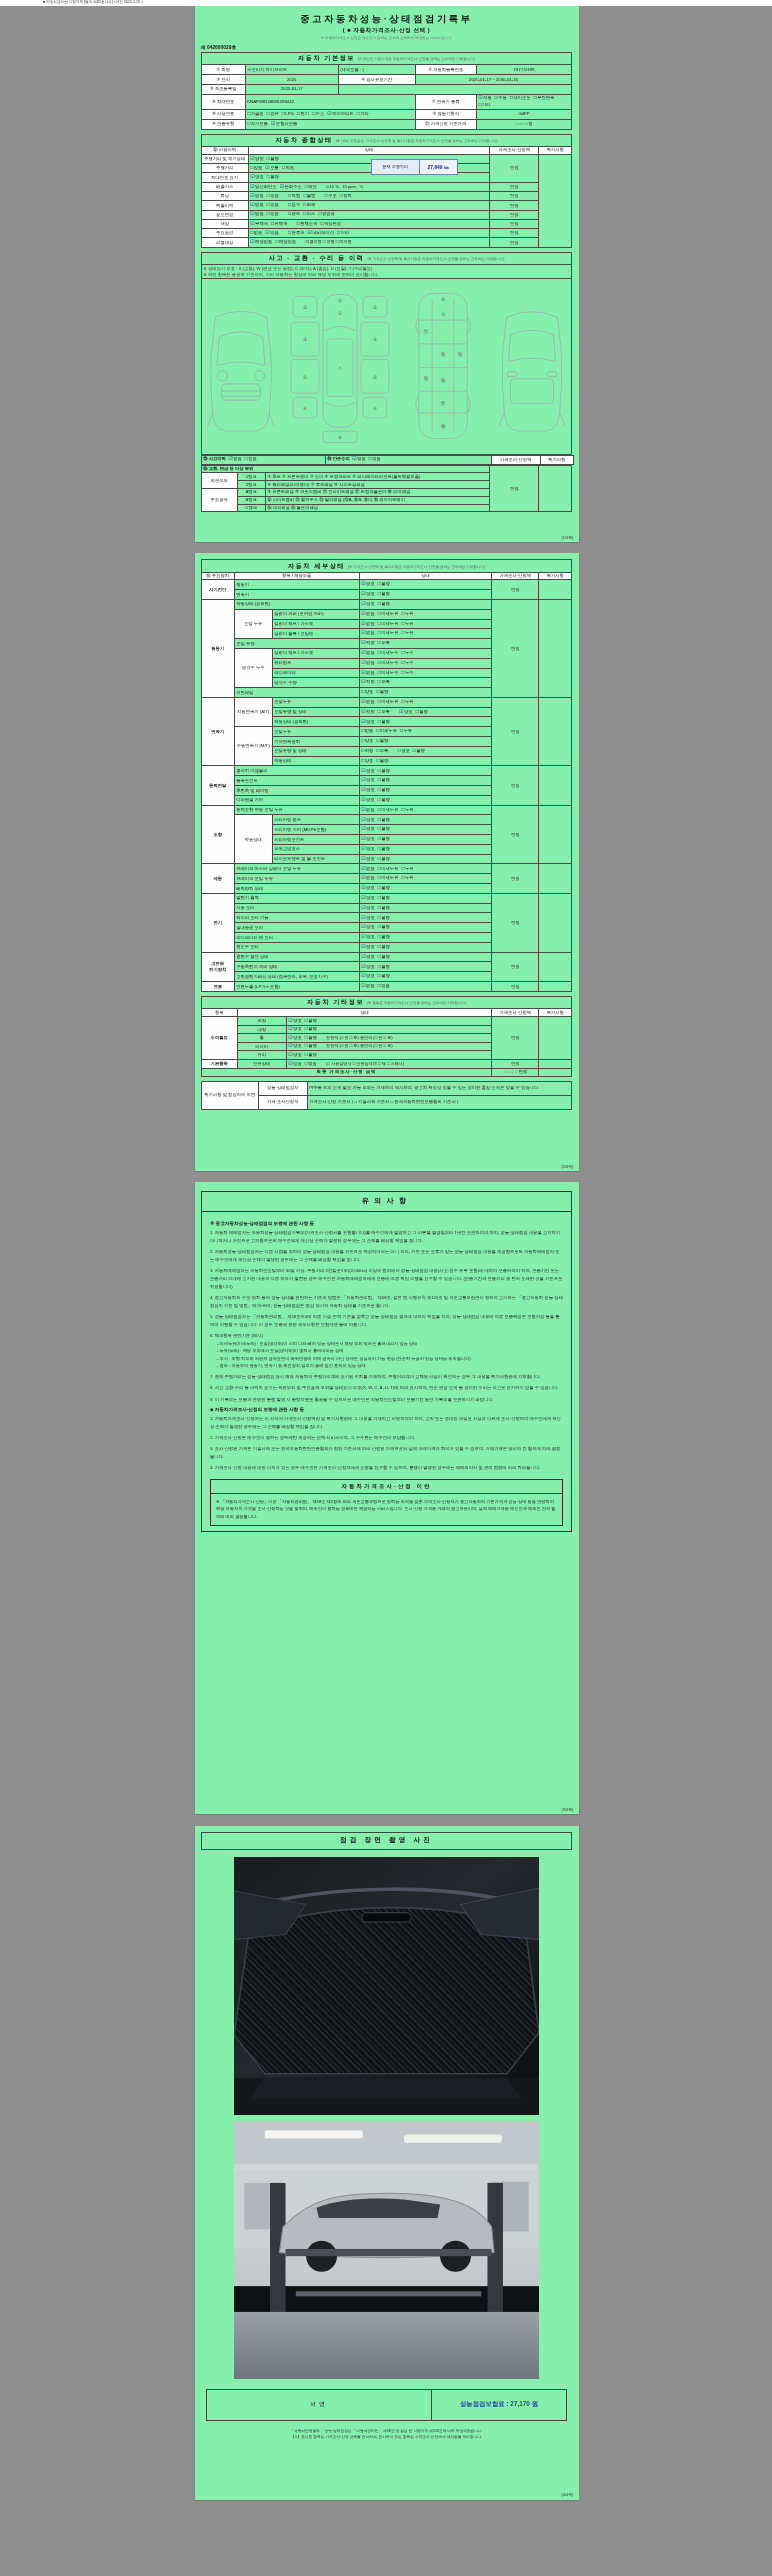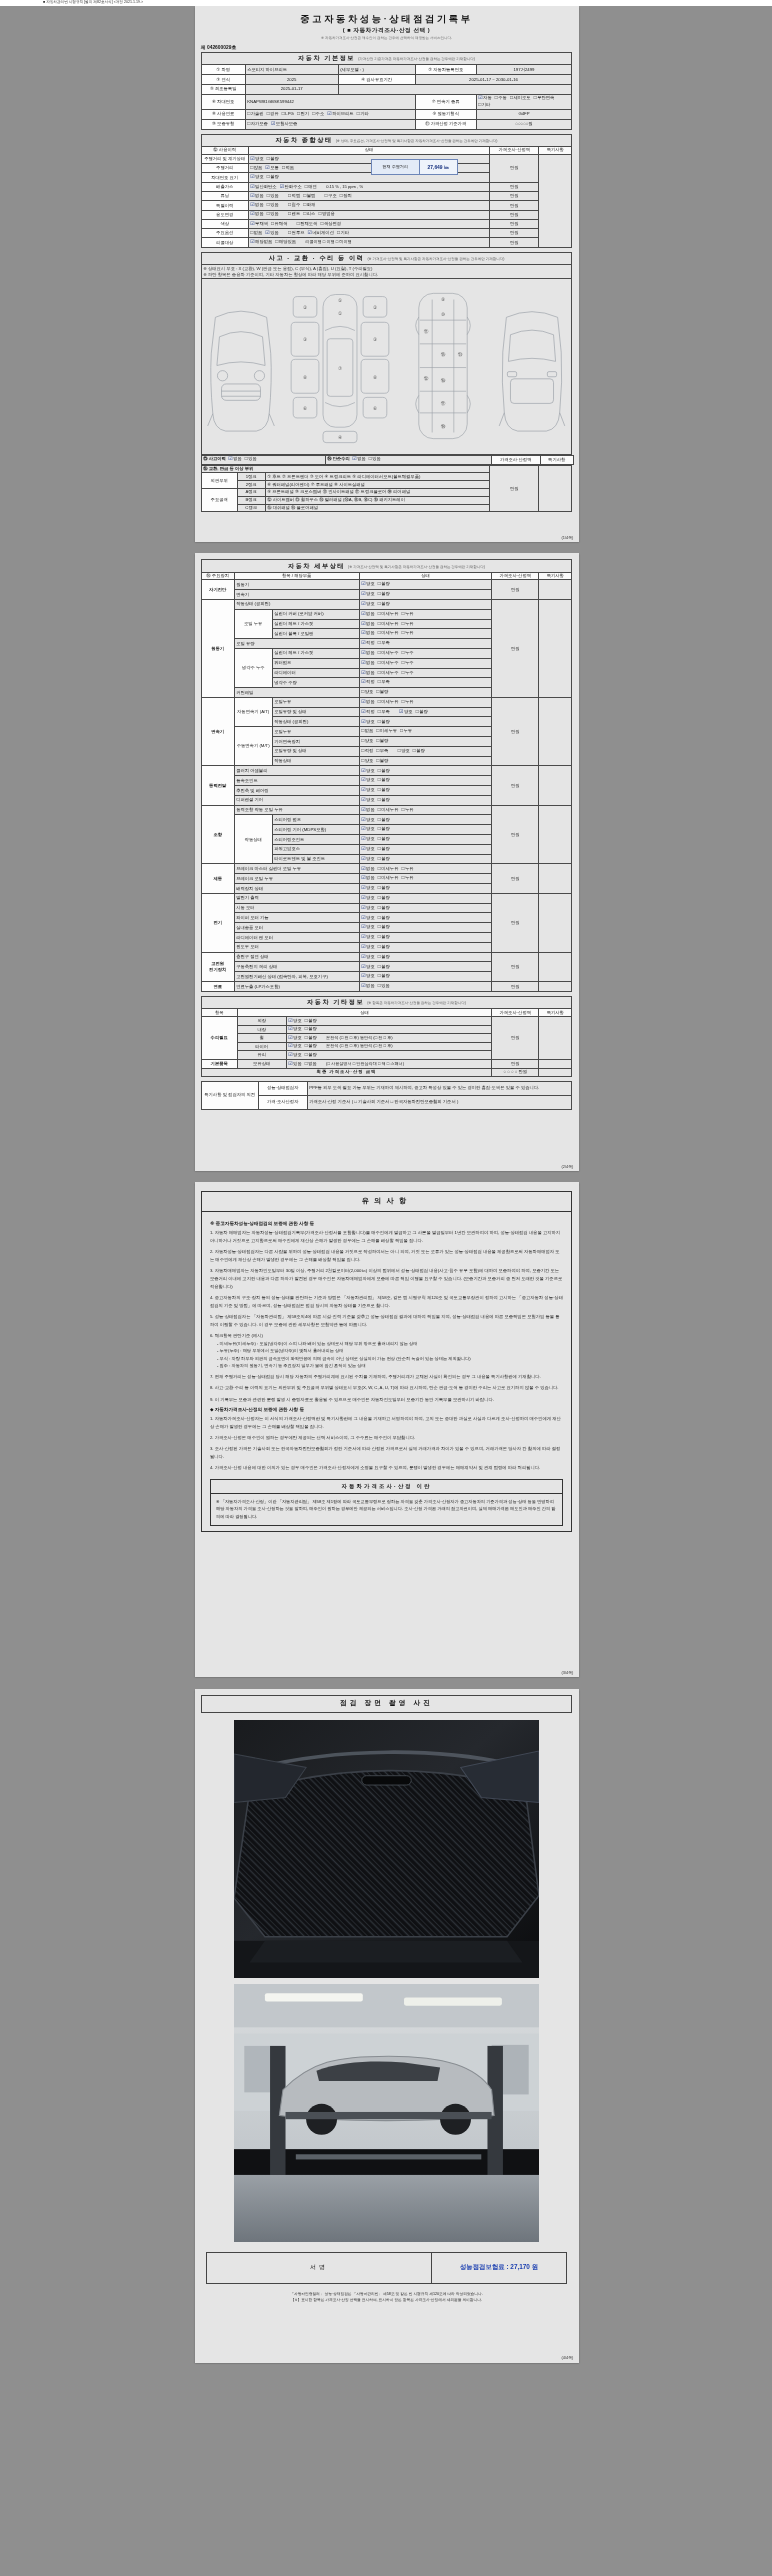--- a/index.html
+++ b/index.html
@@ -1,22 +1,22 @@
 <!DOCTYPE html>
 <html style="font-size:8.2px"><head>
 <meta charset="utf-8">
 <style>
 *{box-sizing:border-box;margin:0;padding:0}
 html,body{width:773px}
 body{min-height:2576px;background:#8f8f8f;font-family:"Liberation Sans","DejaVu Sans",sans-serif;color:#151515;padding-bottom:10.3px}
 .top-strip{height:5.7px;background:#fff;font-size:3.6px;line-height:5.2px;color:#333;padding-left:43px;overflow:hidden}
-.page{width:384px;margin:11.3px auto 0;background:#e5e5e5;position:relative;padding:6.2px 6.2px 8.2px;box-shadow:0 0.5px 1.5px rgba(0,0,0,.35)}
+.page{width:384px;margin:11.3px auto 0;background:#86efac;position:relative;padding:6.2px 6.2px 8.2px;box-shadow:0 0.5px 1.5px rgba(0,0,0,.35)}
 #page1{margin-top:0;height:536px}
 #page2{height:618px}
-#page3{height:495px}
+#page3{height:632px}
 #page4{height:674px}
 .page-num{position:absolute;right:5.2px;bottom:2.1px;font-size:3.9px;color:#333}
 .form-title{text-align:center;font-size:9.3px;font-weight:700;letter-spacing:2.6px;margin-top:1px}
 .form-sub{text-align:center;font-size:5.7px;font-weight:700;margin-top:1.5px;letter-spacing:0.5px}
 .form-subnote{text-align:center;font-size:3.5px;color:#666;margin-top:1px}
 .docno{font-size:4.9px;font-weight:700;margin:4.1px 0 1.5px}
 table.tbl{width:100%;border-collapse:collapse;table-layout:fixed}
 .tbl td{border:0.5px solid #4a4a4a;font-size:4.3px;padding:0.5px 1.5px;vertical-align:middle;line-height:1.35;word-break:keep-all;overflow:hidden}
 .sec-row td{padding:1.5px}
 .sec-t{font-size:6.2px;font-weight:700;letter-spacing:1.5px}

